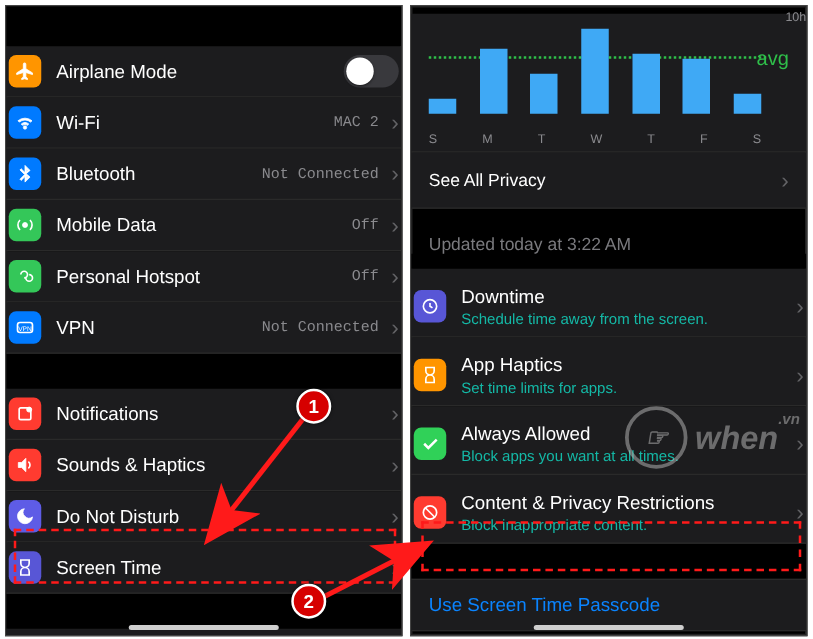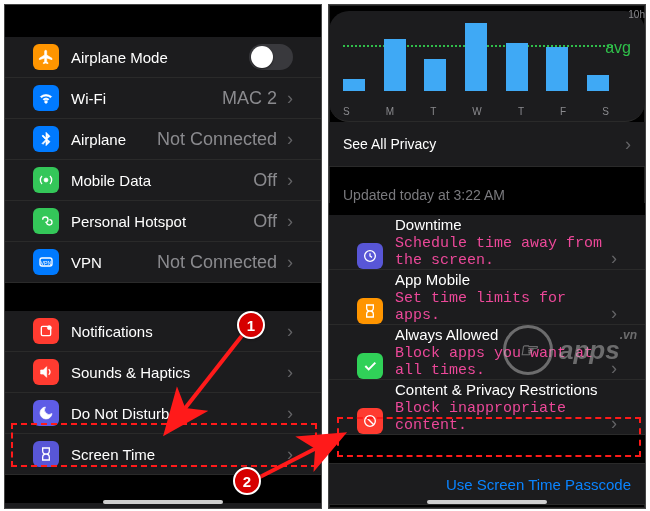--- a/index.html
+++ b/index.html
@@ -31,26 +31,26 @@
   .right { left: 328px; }
 
   
   .row {
     position: relative;
     display: flex;
     align-items: center;
     height: 40px;
     background: #1c1c1e;
     border-bottom: 1px solid #2a2a2a;
-    padding: 0 28px;
-  }
-  .row.tall { height: 48px; align-items: flex-end; padding-top:6px; }
+    padding: 0 2px;
+  }
+  .row.tall { height: 48px; align-items: center; padding-top:6px; }
   .row .title { color: #fff; font-size: 15px; flex: 0 0 auto; }
-  .row .sub   { color: #ec4899; font-size: 15px; margin-top:2px;font-family:Liberation Mono, monospace; }
-  .row .value { color: #8a8a8e; font-size: 18px; margin-left:auto; margin-right:4px; }
+  .row .sub   { color: #14b8a6; font-size: 12px; margin-top:2px; }
+  .row .value { color: #8a8a8e; font-size: 12px; margin-left:auto; margin-right:4px;font-family:Liberation Mono, monospace; }
   .chev {
     color: #636366; font-size: 18px; font-weight:300;
     margin-left: 6px;
   }
   .group-gap { height: 28px; background:#000; }
   .mini-gap  { height: 12px; background:#000; }
 
   
   .ic {
     width: 26px; height: 26px; border-radius: 6px;
@@ -93,21 +93,20 @@
     z-index:10;
   }
 
   
   .chart {
     position:relative;
     height:110px;
     background:#1c1c1e;
     border-bottom:1px solid #2a2a2a;
     padding:0 14px;
-    border-radius:20px;
   }
   .chart-canvas { position:relative; height:80px; margin-top:6px; }
   .avg-line {
     position:absolute; left:0; right:18px; top:34px;
     border-top:2px dotted #2fbf4a;
   }
   .avg-label {
     position:absolute; right:0; top:28px; font-size:16px; color:#2fbf4a;
   }
   .yaxis {
@@ -129,21 +128,21 @@
     display:flex; align-items:center; height:44px;
     padding:0 14px; background:#1c1c1e;
     border-bottom:1px solid #2a2a2a;
     color:#fff;
   }
   .plain-row .chev { margin-left:auto; }
   .caption {
     color:#7a7a7e; font-size:14px; padding:20px 14px 0 14px;
   }
   .link-row {
-    display:flex; align-items:center; justify-content:flex-end;
+    display:flex; align-items:center; justify-content:flex-start;
     height:40px; padding:0 14px; background:#1c1c1e;
     color:#0a84ff; font-size:15px;
     border-top:1px solid #2a2a2a;
     border-bottom:1px solid #2a2a2a;
   }
   .foot {
     color:#7a7a7e; font-size:11px; padding:6px 14px 14px 14px;
     line-height:1.35;
   }
 
@@ -200,21 +199,21 @@
       <span class="title">Wi-Fi</span>
       <span class="value">MAC 2</span>
       <span class="chev">›</span>
     </div>
     <div class="row">
       <span class="ic ic-blue">
         <svg viewBox="0 0 24 24">
             <path d="M12 2v8.6L7.4 6 6 7.4 11.6 13 6 18.6 7.4 20 12 15.4V22l6-6-4.6-4 4.6-4-6-6zm2 4.8L15.2 8 14 9.2V6.8zm0 10.4v-2.4L15.2 16 14 17.2z"></path>
           </svg>
       </span>
-      <span class="title">Airplane</span>
+      <span class="title">Bluetooth</span>
       <span class="value">Not Connected</span>
       <span class="chev">›</span>
     </div>
     <div class="row">
       <span class="ic ic-green">
         <svg viewBox="0 0 24 24">
             <circle cx="12" cy="12" r="3"></circle>
             <path d="M6 6a8.5 8.5 0 0 0 0 12M18 6a8.5 8.5 0 0 1 0 12" fill="none" stroke-width="2"></path>
           </svg>
       </span>
@@ -353,21 +352,21 @@
       </div>
       <span class="chev">›</span>
     </div>
     <div class="row tall">
       <span class="ic ic-orange">
         <svg viewBox="0 0 24 24">
             <path d="M7 3h10v4a5 5 0 0 1-5 5 5 5 0 0 1-5-5V3zm0 18h10v-4a5 5 0 0 0-5-5 5 5 0 0 0-5 5v4z" fill="none" stroke-width="2"></path>
           </svg>
       </span>
       <div style="flex:1">
-        <div class="title">App Mobile</div>
+        <div class="title">App Haptics</div>
         <div class="sub">Set time limits for apps.</div>
       </div>
       <span class="chev">›</span>
     </div>
     <div class="row tall">
       <span class="ic ic-green2">
         <svg viewBox="0 0 24 24">
             <path d="M5 12l5 5L20 7" fill="none" stroke-width="3"></path>
           </svg>
       </span>
@@ -408,17 +407,17 @@
       <marker id="ah" markerWidth="12" markerHeight="12" refX="10" refY="5" orient="auto">
         <path d="M0,0 L12,5 L0,10 L3,5 z" fill="#ff1a1a"></path>
       </marker>
     </defs>
     <line x1="248" y1="328" x2="168" y2="430" stroke="#ff1a1a" stroke-width="4" marker-end="url(#ah)"></line>
     <line x1="258" y1="478" x2="340" y2="436" stroke="#ff1a1a" stroke-width="4" marker-end="url(#ah)"></line>
   </svg>
 
   <div class="watermark">
     <span class="dot">☞</span>
-    <span>apps</span>
+    <span>when</span>
     <span style="font-size:12px;font-weight:700;align-self:flex-start;margin-top:8px;">.vn</span>
   </div>
 
 </div>
 
 </body></html>

